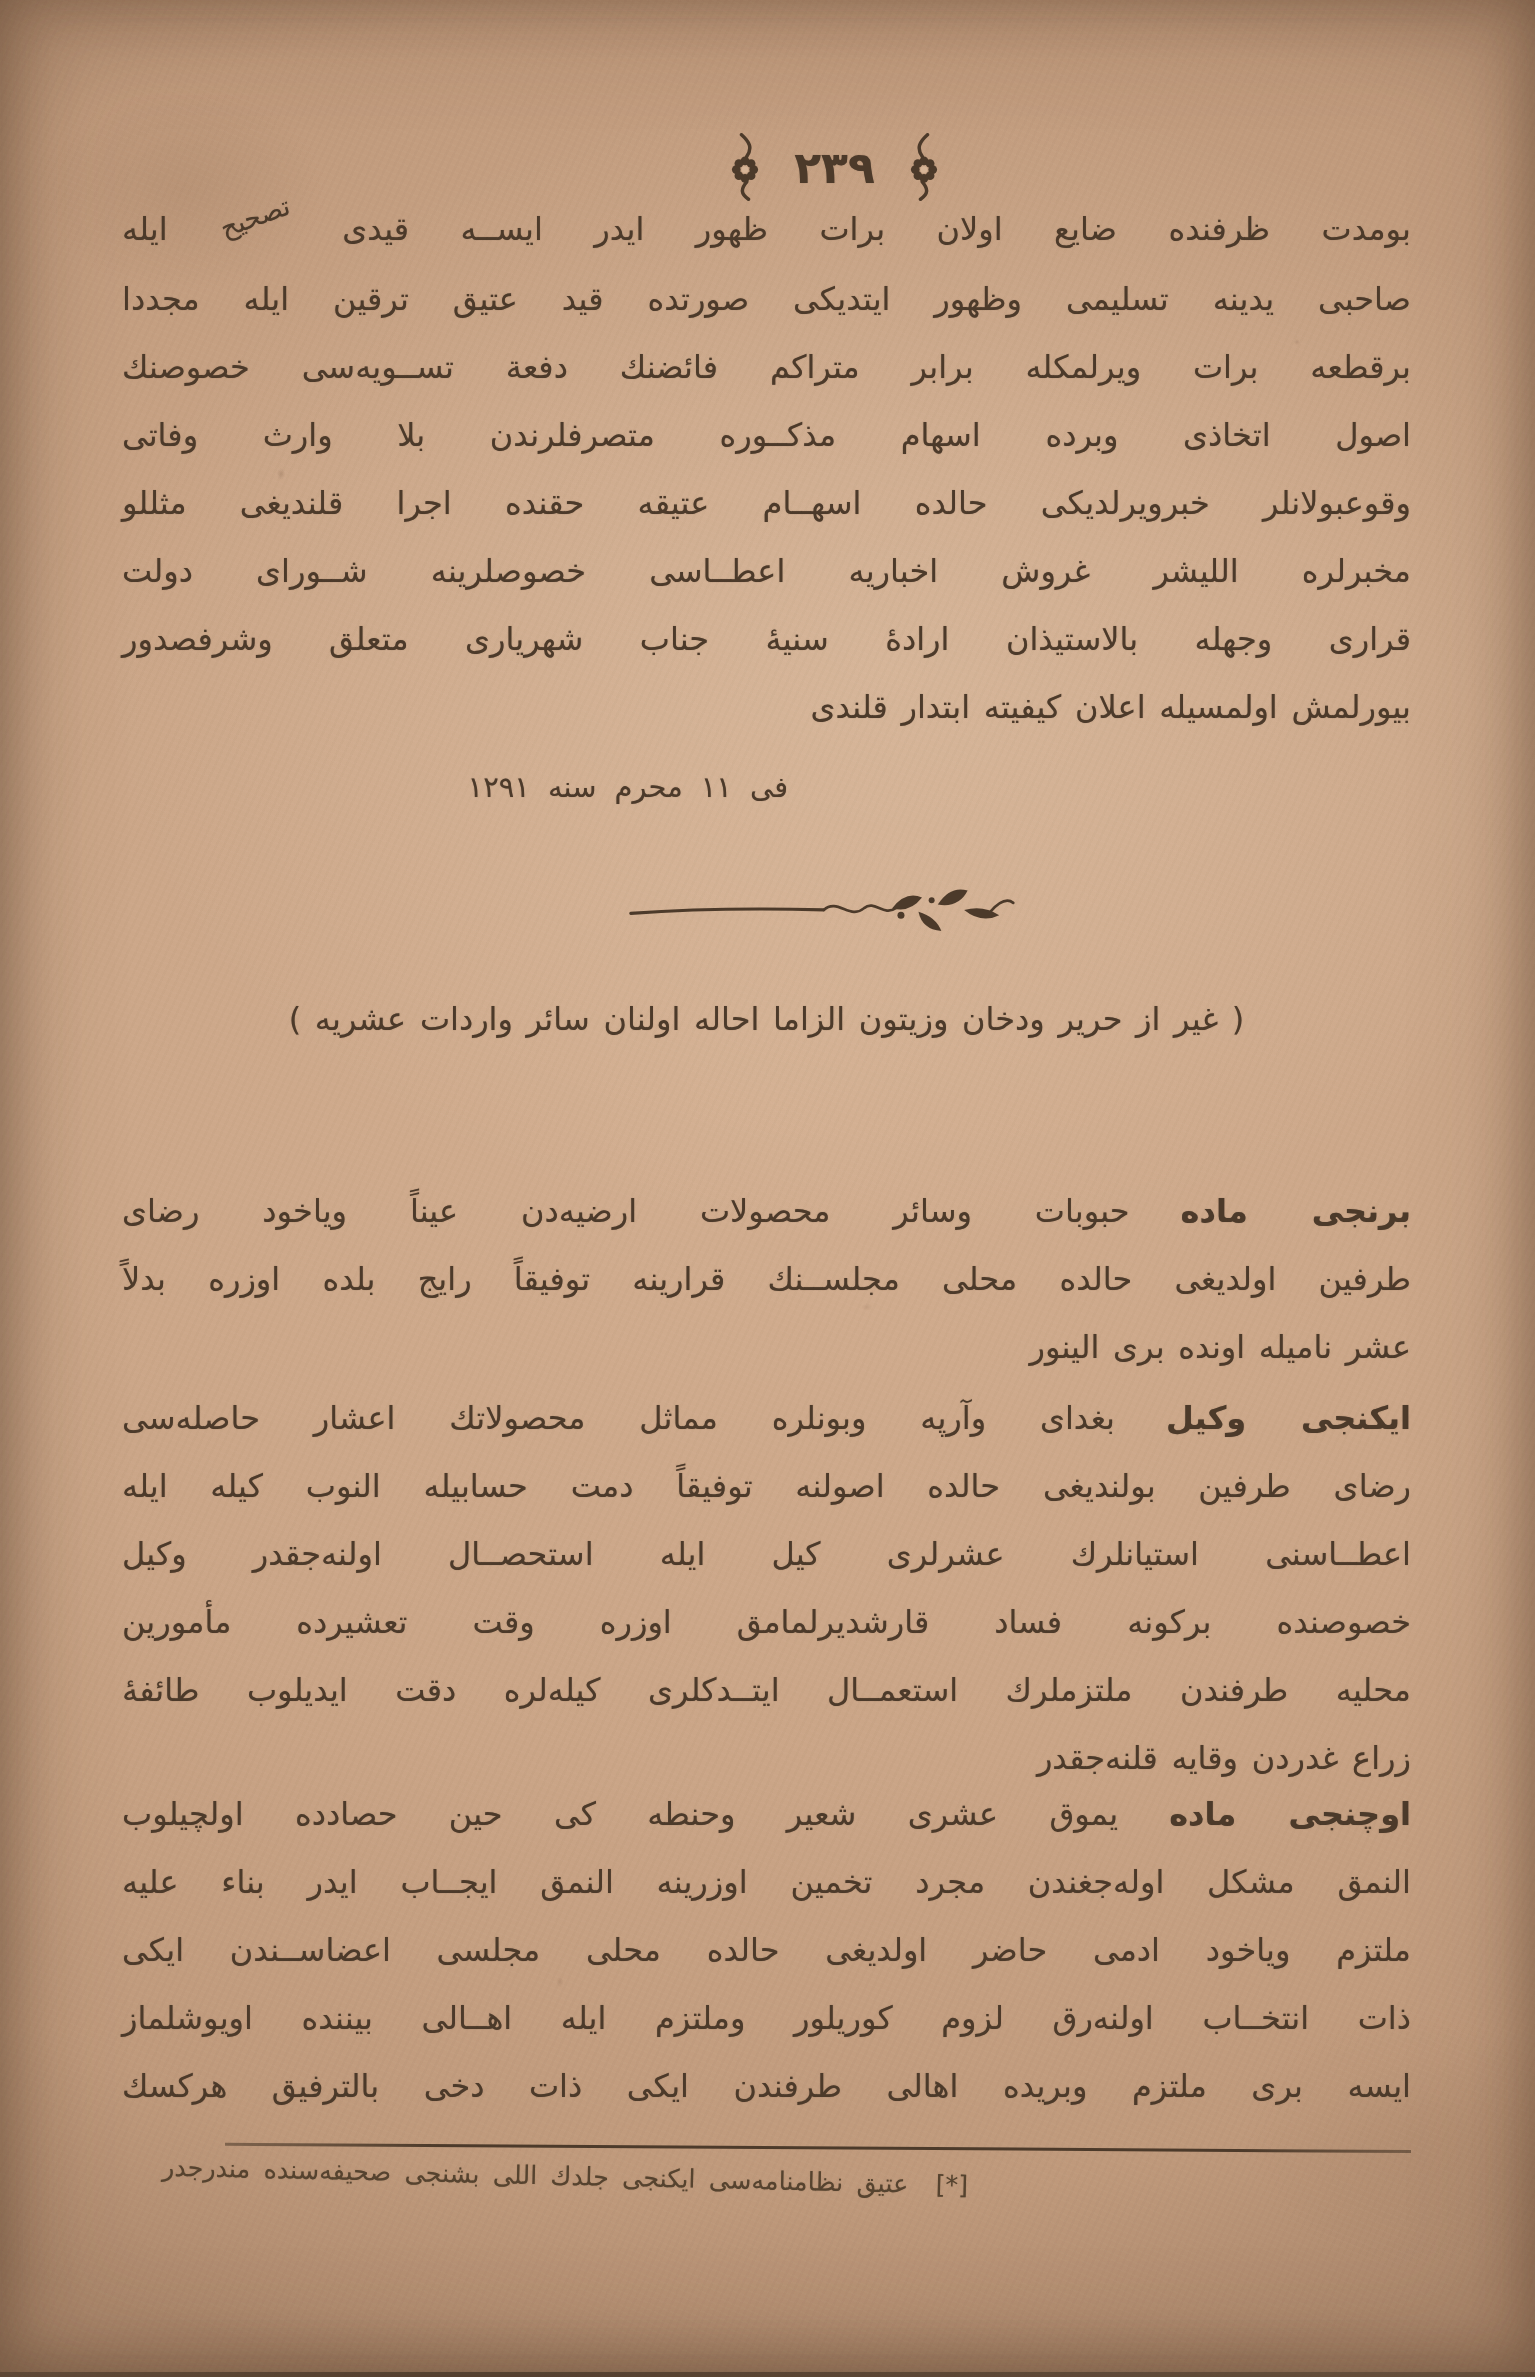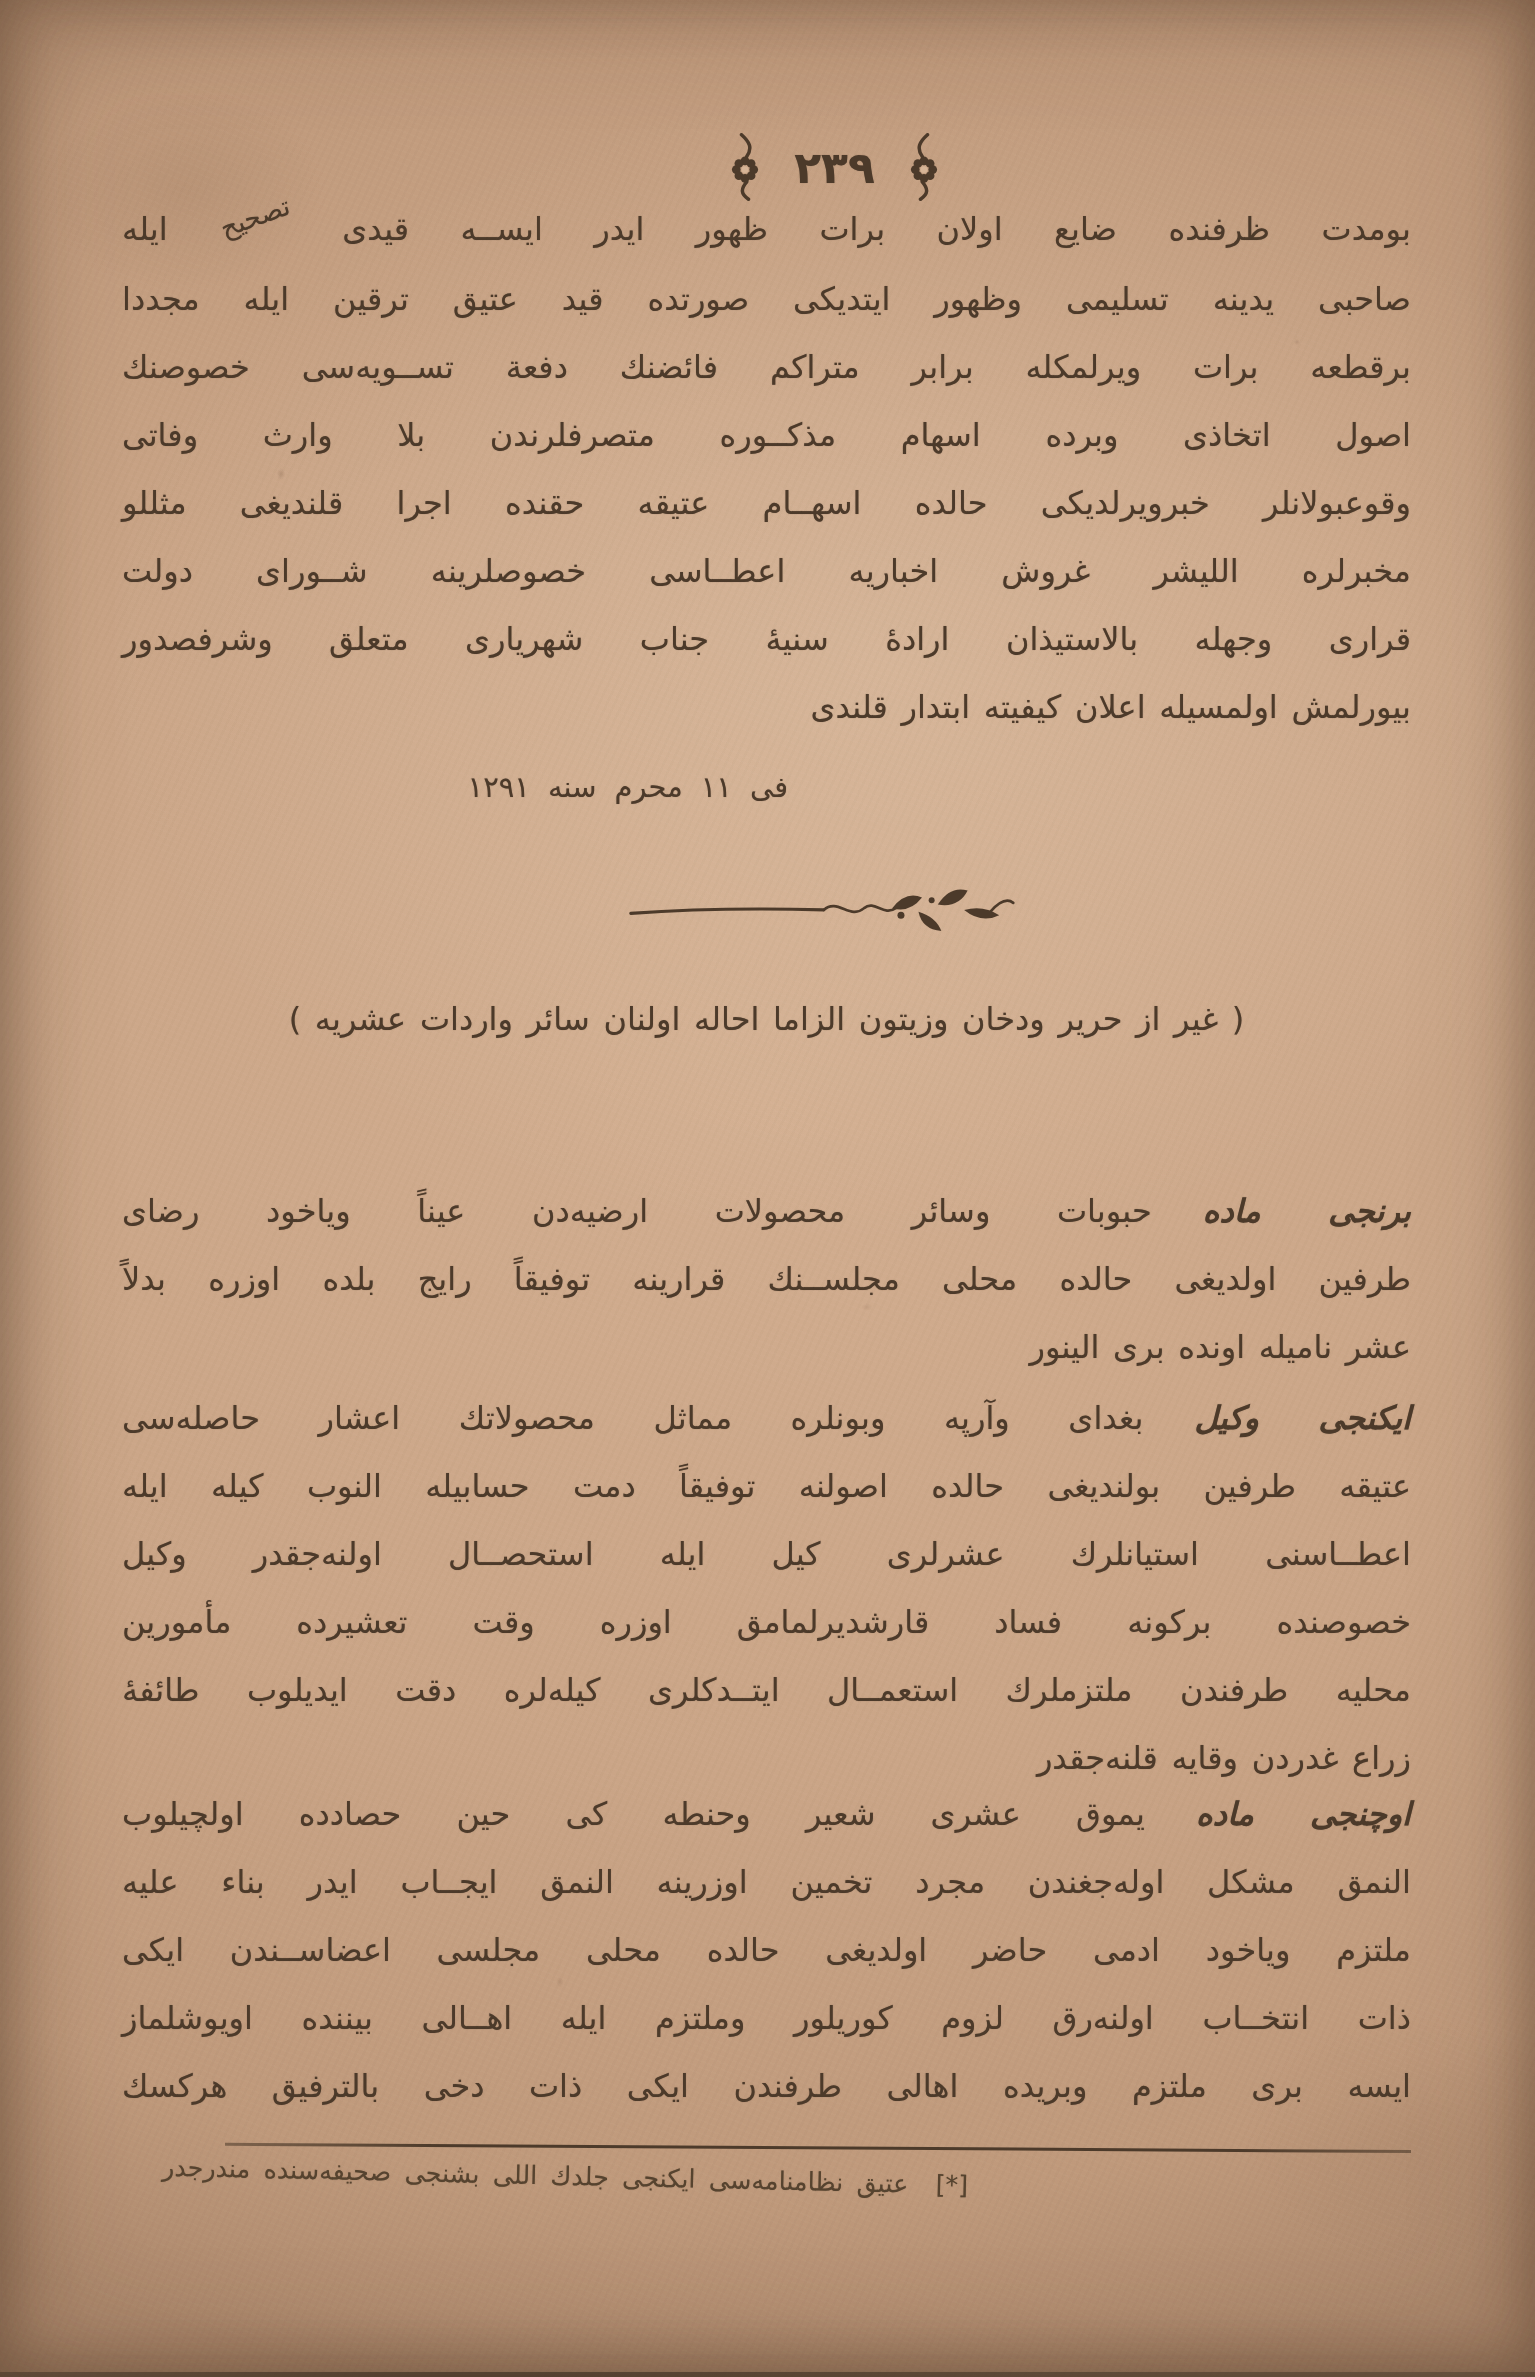--- a/index.html
+++ b/index.html
@@ -43,21 +43,21 @@
   .block-para1{top:195px;}
   .block-heading{top:982px;line-height:74px;}
   .block-heading .line:nth-child(2){transform:translateX(-105px);}
   .block-art1{top:1177px;}
   .block-art2{top:1384px;}
   .block-art3{top:1780px;}
   .line{white-space:normal;}
   .line.justify{text-align:justify;text-align-last:justify;}
   .line.right{text-align:right;text-align-last:right;}
   .line.center{text-align:left;text-align-last:center;}
-  .article-label{font-weight:bold;font-style:italic;}
+  .article-label{font-weight:bold;}
   .label-gap{display:inline-block;width:51px;}
   .sup-ins{display:inline-block;transform:translateY(-14px) rotate(-20deg);font-size:.82em;}
   .date{
     position:absolute;left:123px;top:752px;width:1289px;direction:rtl;
     text-align:right;padding-right:623px;box-sizing:border-box;
     font-size:29px;line-height:70px;word-spacing:8.8px;
   }
   .divider{position:absolute;left:630px;top:879px;}
   .rule{
     position:absolute;right:124px;top:2150px;width:1186px;height:2.6px;
@@ -130,21 +130,21 @@
       <div class="block block-heading">
         <div class="line center">( غير از حرير ودخان وزيتون الزاما احاله اولنان سائر واردات عشريه )</div>
       </div>
       <div class="block block-art1">
         <div class="line justify"><span class="article-label">برنجى ماده</span><span class="label-gap"></span><span>حبوبات وسائر محصولات ارضيه‌دن عيناً وياخود رضاى</span></div>
         <div class="line justify">طرفين اولديغى حالده محلى مجلســنك قرارينه توفيقاً رايج بلده اوزره بدلاً</div>
         <div class="line right">عشر ناميله اونده برى الينور</div>
       </div>
       <div class="block block-art2">
         <div class="line justify"><span class="article-label">ايكنجى وكيل</span><span class="label-gap"></span><span>بغداى وآرپه وبونلره مماثل محصولاتك اعشار حاصله‌سى</span></div>
-        <div class="line justify">عتيقه طرفين بولنديغى حالده اصولنه توفيقاً دمت حسابيله النوب كيله ايله</div>
+        <div class="line justify">رضاى طرفين بولنديغى حالده اصولنه توفيقاً دمت حسابيله النوب كيله ايله</div>
         <div class="line justify">اعطــاسنى استيانلرك عشرلرى كيل ايله استحصــال اولنه‌جقدر وكيل</div>
         <div class="line justify">خصوصنده بركونه فساد قارشديرلمامق اوزره وقت تعشيرده مأمورين</div>
         <div class="line justify">محليه طرفندن ملتزملرك استعمــال ايتــدكلرى كيله‌لره دقت ايديلوب طائفهٔ</div>
         <div class="line right">زراع غدردن وقايه قلنه‌جقدر</div>
       </div>
       <div class="block block-art3">
         <div class="line justify"><span class="article-label">اوچنجى ماده</span><span class="label-gap"></span><span>يموق عشرى شعير وحنطه كى حين حصادده اولچيلوب</span></div>
         <div class="line justify">النمق مشكل اوله‌جغندن مجرد تخمين اوزرينه النمق ايجــاب ايدر بناء عليه</div>
         <div class="line justify">ملتزم وياخود ادمى حاضر اولديغى حالده محلى مجلسى اعضاســندن ايكى</div>
         <div class="line justify">ذات انتخــاب اولنه‌رق لزوم كوريلور وملتزم ايله اهــالى بيننده اويوشلماز</div>

